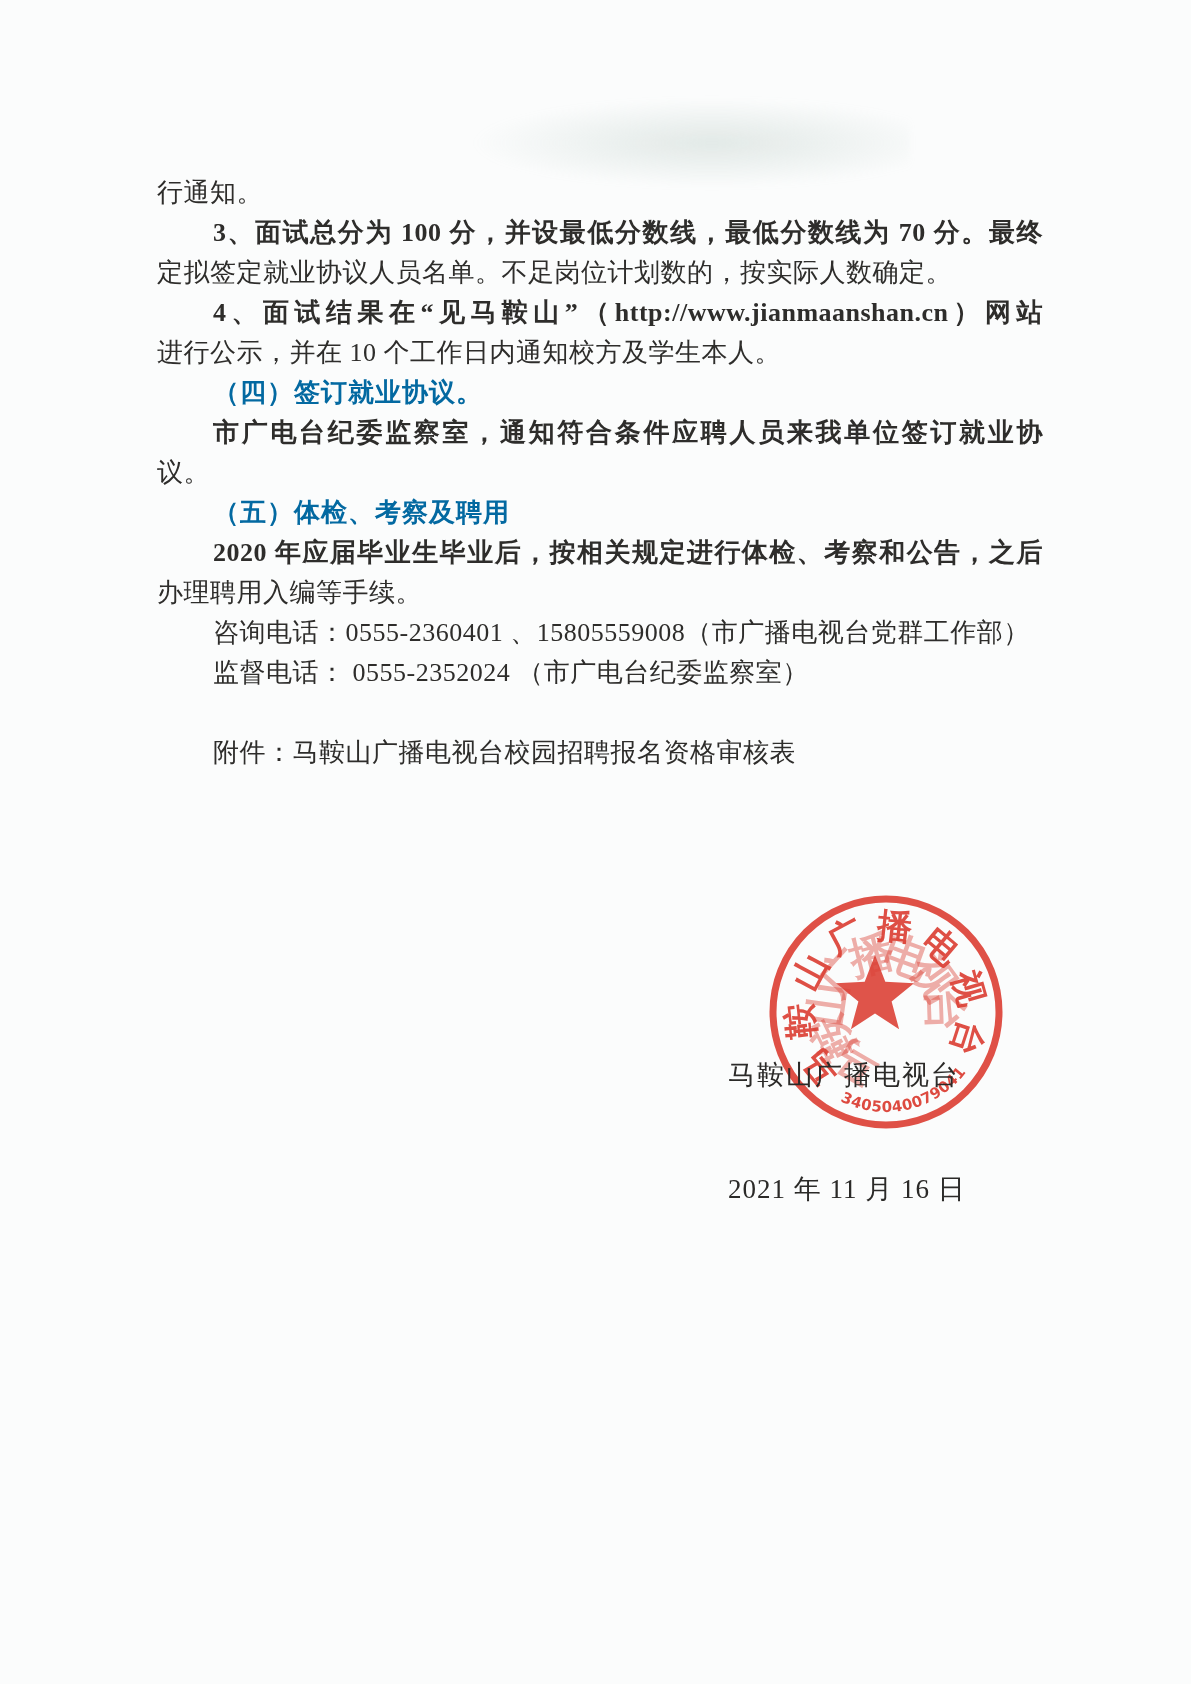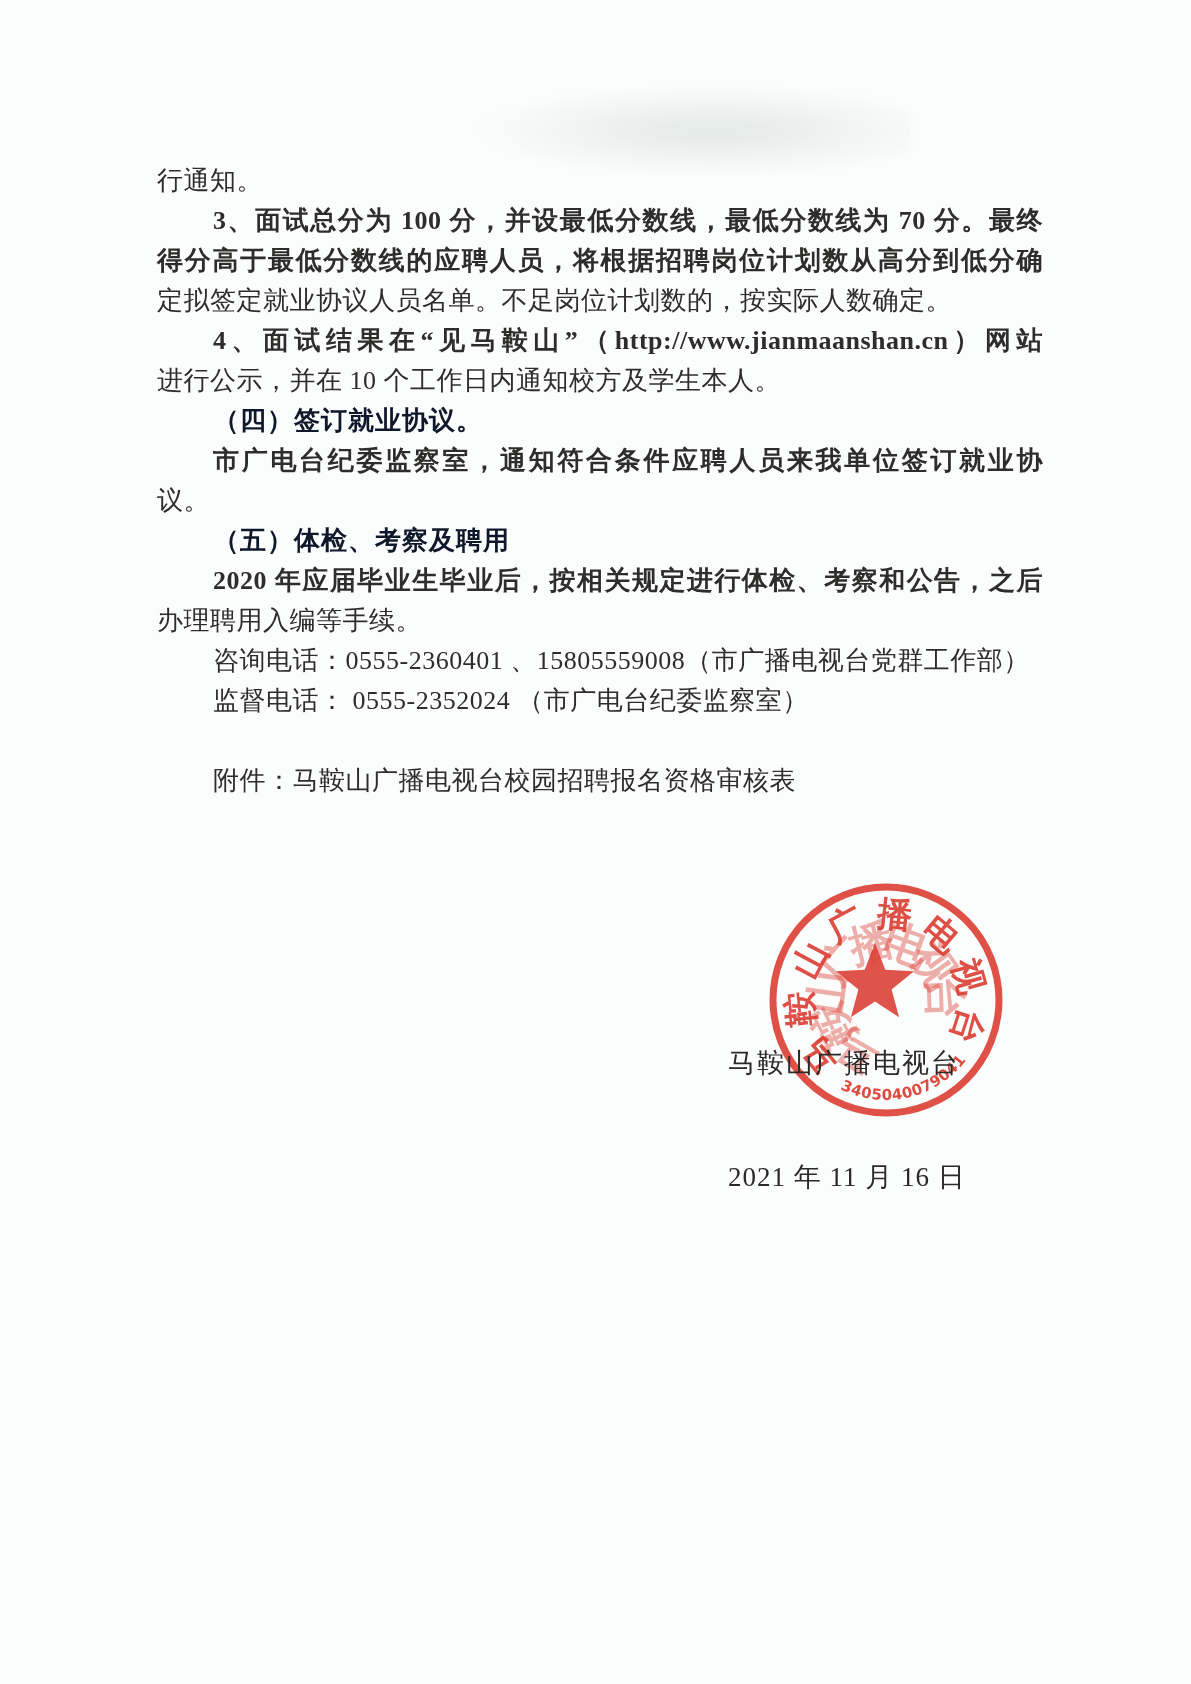--- a/index.html
+++ b/index.html
@@ -3,38 +3,38 @@
 <meta charset="utf-8">
 <style>
   html,body{margin:0;padding:0;}
   body{
     width:1191px;height:1684px;
     background:#fbfcfc;
     position:relative;
     font-family:"Liberation Serif","DejaVu Serif",serif;
     overflow:hidden;
   }
-  .page{position:absolute;inset:0;}
+  .page{position:absolute;inset:0;margin-top:12px;}
   
   .smudge{
     position:absolute;left:470px;top:86px;width:440px;height:90px;
     background:radial-gradient(ellipse at 55% 50%, rgba(168,190,182,.30), rgba(168,190,182,0) 70%);
     filter:blur(3px);
     pointer-events:none;
   }
   
   .doc-text{
     position:absolute;left:157px;top:161px;width:886px;
     font-size:26px;line-height:40px;color:#2e2d2b;
     letter-spacing:.5px;
   }
   .doc-text .line{height:40px;white-space:pre;}
   .doc-text .line.fill{white-space:normal;text-align:justify;text-align-last:justify;font-weight:bold;}
   .doc-text .line.indent{text-indent:56px;}
-  .doc-text .line.bold{font-weight:bold;color:#0f172a;letter-spacing:1px;}
+  .doc-text .line.bold{font-weight:bold;color:#0369a1;letter-spacing:1px;}
   
   .signature{
     position:absolute;left:728px;top:968px;z-index:3;
     font-size:27px;line-height:38px;color:#2b2a28;white-space:pre;
   }
   .signature .org{letter-spacing:2px;}
   .signature .date{letter-spacing:1px;}
   
   .seal{
     position:absolute;left:766px;top:880px;width:240px;height:240px;z-index:2;
@@ -56,21 +56,20 @@
 </head>
 <body>
 
 <div class="page">
 
   <div class="smudge"></div>
 
   <div class="doc-text">
       <div class="line">行通知。</div>
       <div class="line indent fill">3、面试总分为 100 分，并设最低分数线，最低分数线为 70 分。最终</div>
-      <div class="line fill">得分高于最低分数线的应聘人员，将根据招聘岗位计划数从高分到低分确</div>
       <div class="line">定拟签定就业协议人员名单。不足岗位计划数的，按实际人数确定。</div>
       <div class="line indent fill">4、面试结果在“见马鞍山”（http://www.jianmaanshan.cn）网站</div>
       <div class="line">进行公示，并在 10 个工作日内通知校方及学生本人。</div>
       <div class="line bold indent">（四）签订就业协议。</div>
       <div class="line indent fill">市广电台纪委监察室，通知符合条件应聘人员来我单位签订就业协</div>
       <div class="line">议。</div>
       <div class="line bold indent">（五）体检、考察及聘用</div>
       <div class="line indent fill">2020 年应届毕业生毕业后，按相关规定进行体检、考察和公告，之后</div>
       <div class="line">办理聘用入编等手续。</div>
       <div class="line indent">咨询电话：0555-2360401 、15805559008（市广播电视台党群工作部）</div>

